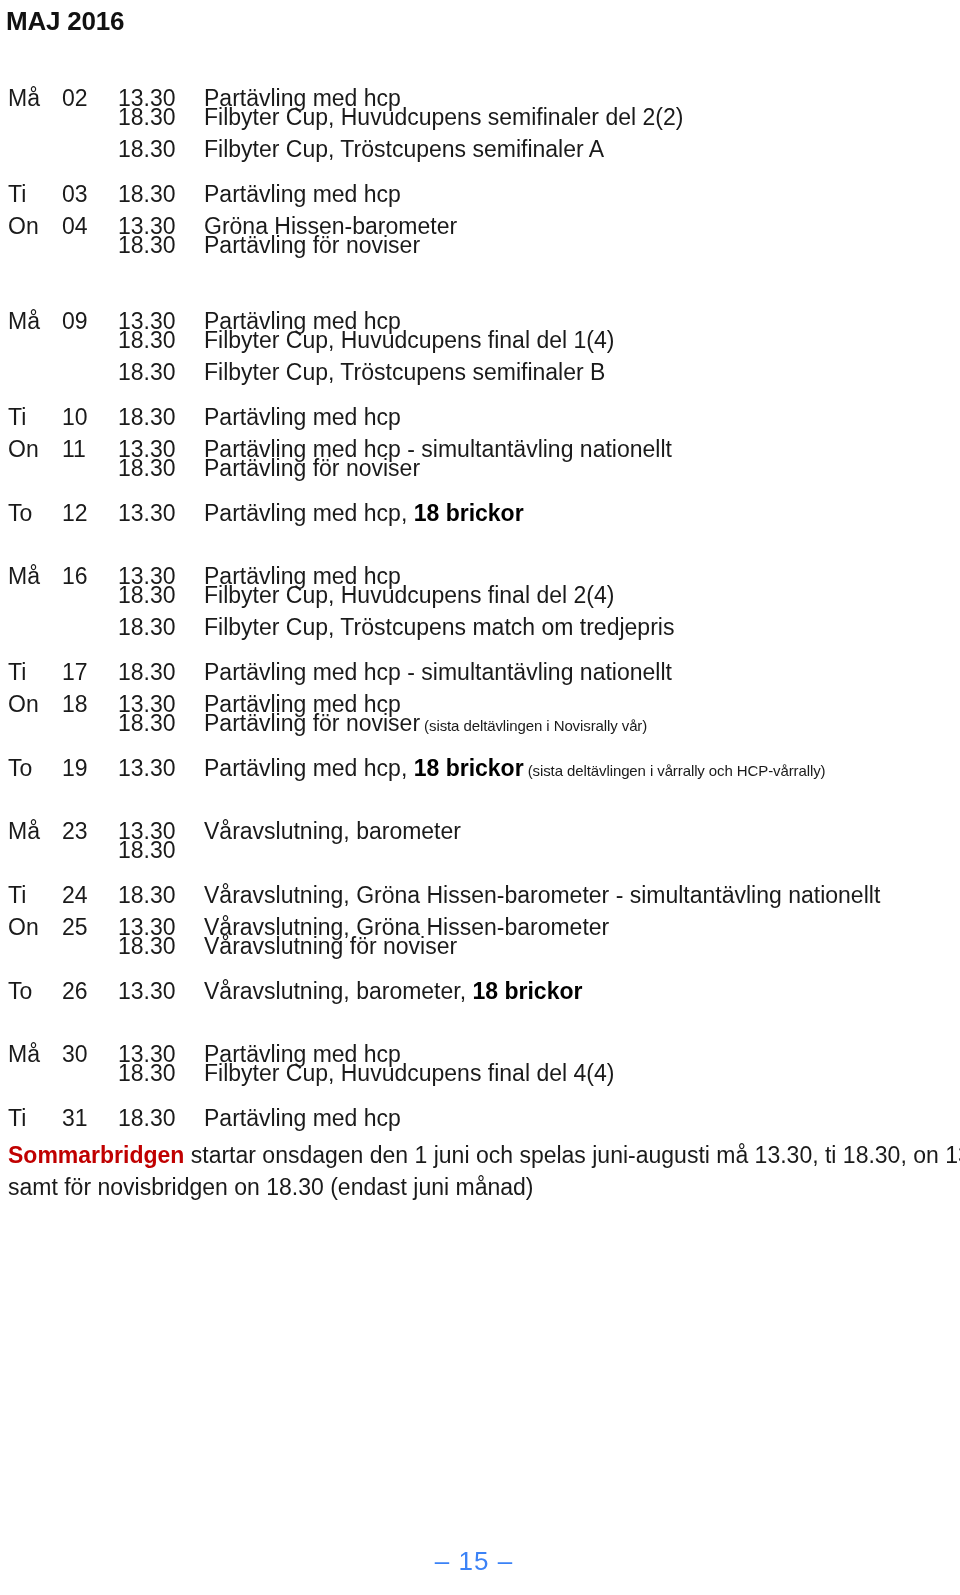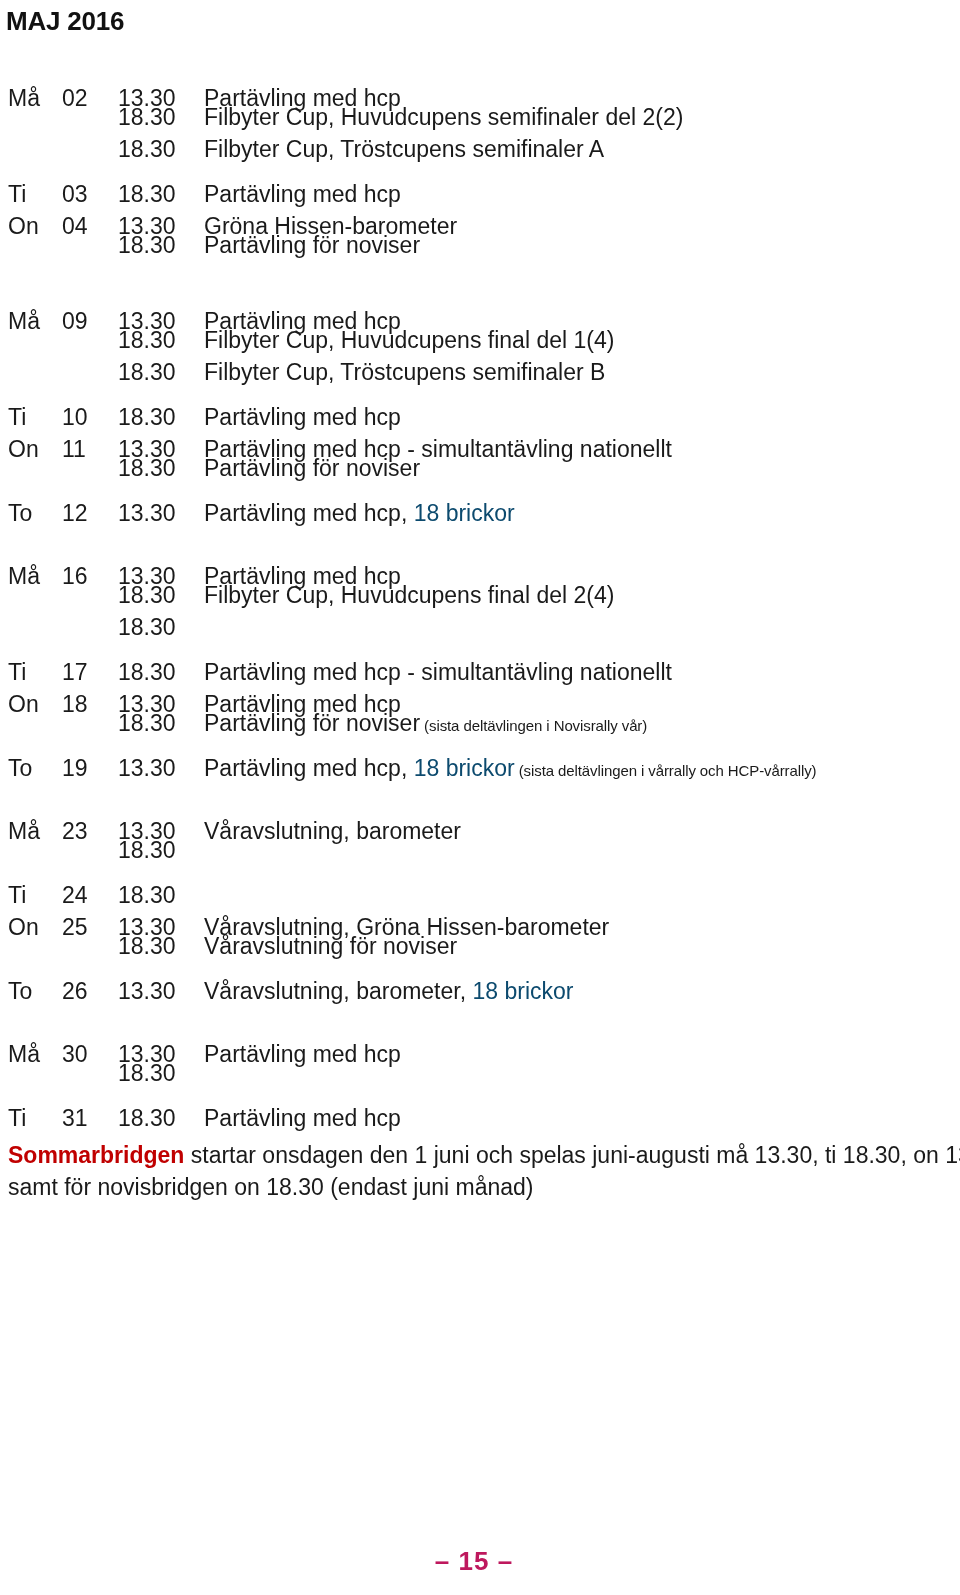--- a/index.html
+++ b/index.html
@@ -73,22 +73,22 @@
     font-size: 23px;
     margin-top: 32px;
   }
   .col-text {
     flex: 1 1 auto;
     font-size: 23px;
     overflow: visible;
   }
 
   .hl {
-    color: #0c4a6e;
-    font-weight: normal;
+    color: #000000;
+    font-weight: bold;
   }
   .note {
     font-size: 15px;
     color: #1a1a1a;
     letter-spacing: -0.1px;
   }
 
   
   .footer-note {
     margin-top: 50px;
@@ -104,22 +104,22 @@
   }
 
   
   .page-number {
     position: absolute;
     left: 0;
     right: 12px;
     bottom: 18px;
     text-align: center;
     font-size: 26px;
-    font-weight: bold;
-    color: #be185d;
+    font-weight: normal;
+    color: #3b82f6;
     letter-spacing: 1px;
   }
 </style>
 </head>
 <body>
 
 <div class="page">
 
   <div class="month-title">MAJ 2016</div>
 
@@ -216,20 +216,21 @@
         <div class="row">
           <div class="col-day"></div>
           <div class="col-date"></div>
           <div class="col-time">18.30</div>
           <div class="col-text"><span>Filbyter Cup, Huvudcupens final del 2(4)</span></div>
         </div>
         <div class="row">
           <div class="col-day"></div>
           <div class="col-date"></div>
           <div class="col-time">18.30</div>
+          <div class="col-text"><span>Filbyter Cup, Tröstcupens match om tredjepris</span></div>
         </div>
         <div class="row">
           <div class="col-day">Ti</div>
           <div class="col-date">17</div>
           <div class="col-time">18.30</div>
           <div class="col-text"><span>Partävling med hcp - simultantävling nationellt</span></div>
         </div>
         <div class="row">
           <div class="col-day">On</div>
           <div class="col-date">18</div>
@@ -258,20 +259,21 @@
         </div>
         <div class="row">
           <div class="col-day"></div>
           <div class="col-date"></div>
           <div class="col-time">18.30</div>
         </div>
         <div class="row">
           <div class="col-day">Ti</div>
           <div class="col-date">24</div>
           <div class="col-time">18.30</div>
+          <div class="col-text"><span>Våravslutning, Gröna Hissen-barometer - simultantävling nationellt</span></div>
         </div>
         <div class="row">
           <div class="col-day">On</div>
           <div class="col-date">25</div>
           <div class="col-time">13.30</div>
           <div class="col-text"><span>Våravslutning, Gröna Hissen-barometer</span></div>
         </div>
         <div class="row">
           <div class="col-day"></div>
           <div class="col-date"></div>
@@ -289,20 +291,21 @@
         <div class="row">
           <div class="col-day">Må</div>
           <div class="col-date">30</div>
           <div class="col-time">13.30</div>
           <div class="col-text"><span>Partävling med hcp</span></div>
         </div>
         <div class="row">
           <div class="col-day"></div>
           <div class="col-date"></div>
           <div class="col-time">18.30</div>
+          <div class="col-text"><span>Filbyter Cup, Huvudcupens final del 4(4)</span></div>
         </div>
         <div class="row">
           <div class="col-day">Ti</div>
           <div class="col-date">31</div>
           <div class="col-time">18.30</div>
           <div class="col-text"><span>Partävling med hcp</span></div>
         </div>
       </div>
     </div>
 

